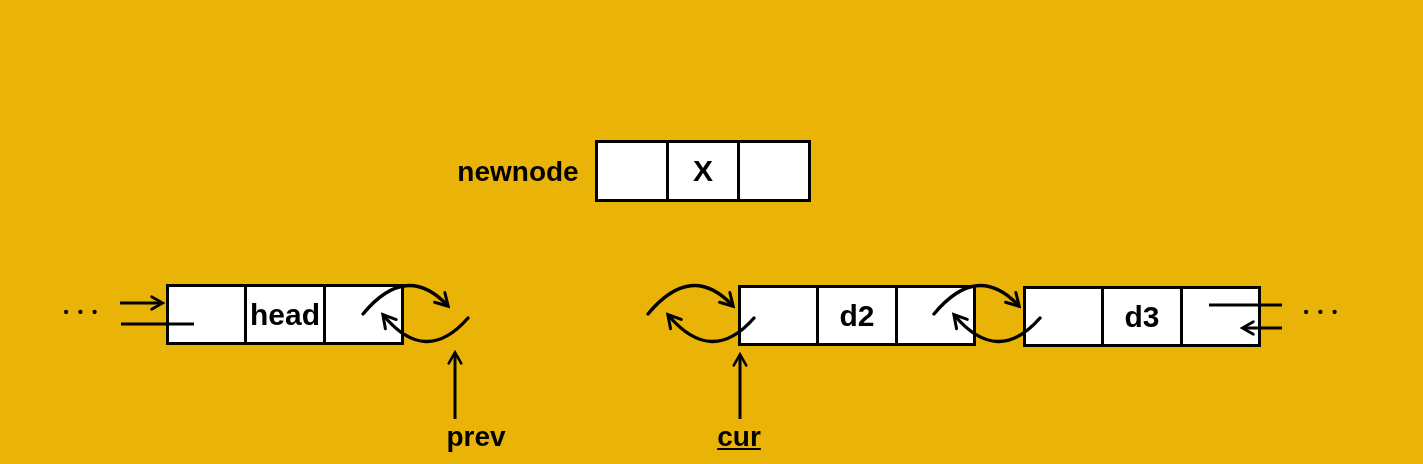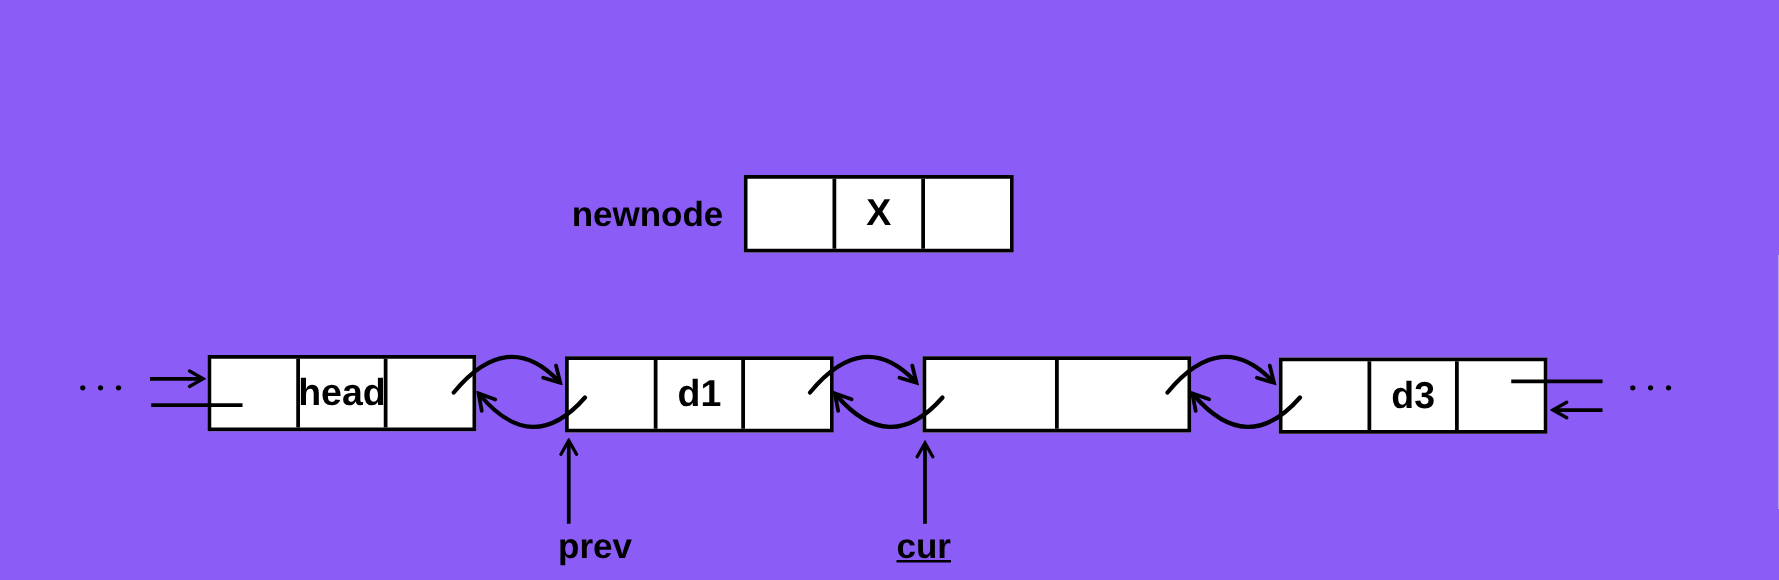--- a/index.html
+++ b/index.html
@@ -1,31 +1,31 @@
 <!DOCTYPE html>
 <html><head>
 <meta charset="utf-8">
 <style>
   html, body { margin: 0; padding: 0; background: #ffffff; }
   .canvas {
     position: relative;
     width: 1423px;
     height: 464px;
-    background: #8b5cf6;
+    background: #eab308;
     overflow: hidden;
     font-family: "Liberation Sans", sans-serif;
     color: #000000;
   }
   .node {
     position: absolute;
     box-sizing: border-box;
     border: 3px solid #000000;
     background: #ffffff;
     display: flex;
-    width: 215px;
+    width: 238px;
     height: 61px;
   }
   .node.newnode { width: 216px; height: 62px; }
   .cell {
     flex: 1 1 0;
     display: flex;
     align-items: center;
     justify-content: center;
     font-weight: 700;
     font-size: 30px;
@@ -70,28 +70,24 @@
   </div>
 
   <div class="dots" style="left:85px; top:311px;">•••</div>
 
   <div class="node" style="left:166px; top:284px;">
     <div class="cell"></div>
     <div class="cell">head</div>
     <div class="cell"></div>
   </div>
 
-  <div class="node" style="left:452px; top:285px;">
-    <div class="cell"></div>
-    <div class="cell">d1</div>
-    <div class="cell"></div>
-  </div>
 
   <div class="node" style="left:738px; top:285px;">
     <div class="cell"></div>
+    <div class="cell">d2</div>
     <div class="cell"></div>
   </div>
 
   <div class="node" style="left:1023px; top:286px;">
     <div class="cell"></div>
     <div class="cell">d3</div>
     <div class="cell"></div>
   </div>
 
   <div class="dots" style="left:1325px; top:311px;">•••</div>

